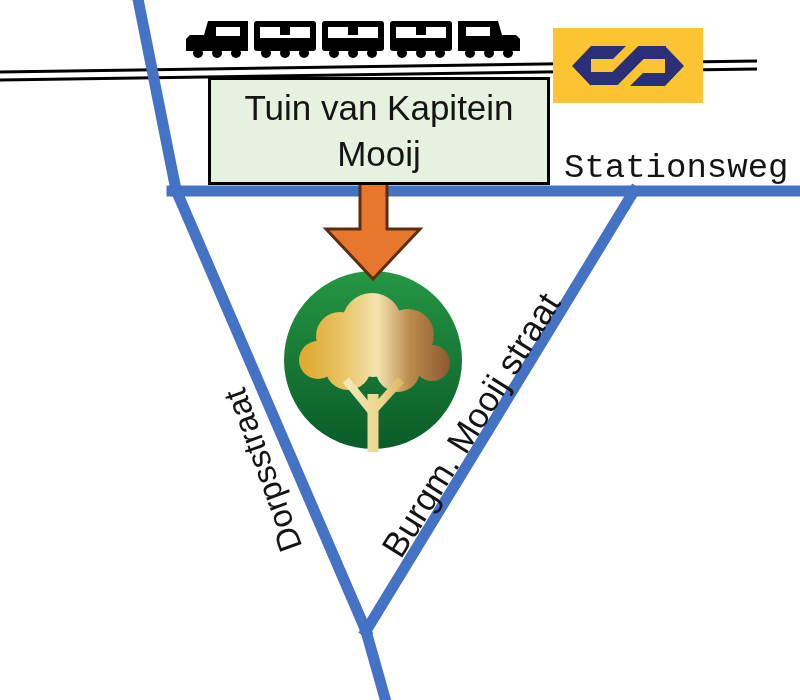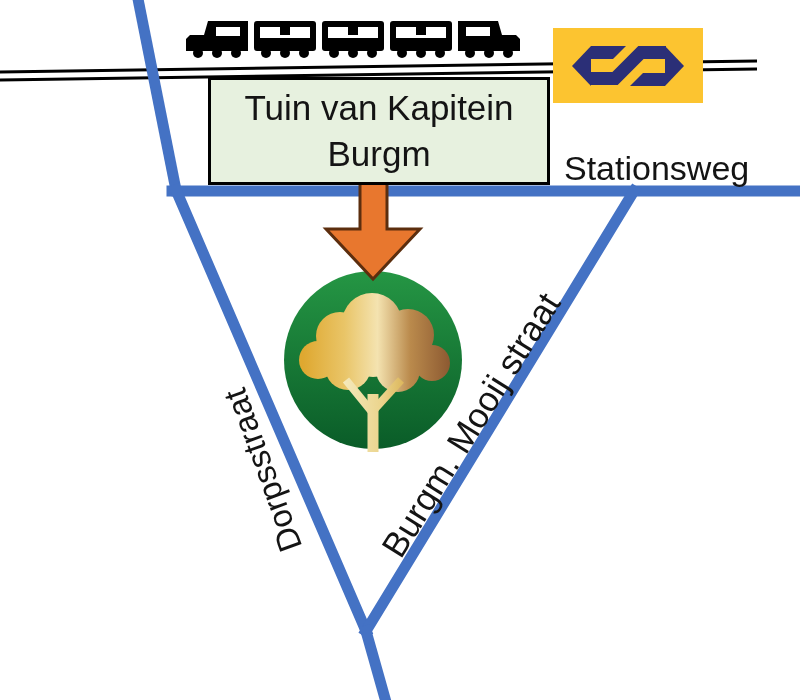--- a/index.html
+++ b/index.html
@@ -8,21 +8,21 @@
     font-family:"Liberation Sans", sans-serif;color:#141414;
   }
   .layer{position:absolute;left:0;top:0;display:block;}
   .venue-box{
     position:absolute;left:208px;top:77px;width:342px;height:108px;
     background:#E7F1DF;border:3px solid #000;box-sizing:border-box;
     display:flex;align-items:center;justify-content:center;text-align:center;
     font-size:35px;line-height:1.32;padding:0 12px;
   }
   .street-label{position:absolute;white-space:nowrap;color:#141414;}
-  .stationsweg{left:564px;top:149px;font-size:34px;}
+  .stationsweg{left:564px;top:149px;font-size:34px;font-family:Liberation Mono, monospace;}
   .dorpsstraat{
     left:263px;top:470px;font-size:33px;
     transform:translate(-50%,-50%) rotate(-110deg);transform-origin:center;
   }
   .burgm{
     left:471px;top:425px;font-size:35px;
     transform:translate(-50%,-50%) rotate(-58deg);transform-origin:center;
   }
 </style>
 </head>
@@ -132,20 +132,20 @@
         <path d="M373,452 L373,394" stroke-width="11" fill="none"></path>
         <path d="M372,412 L346,380" stroke-width="8" fill="none"></path>
         <path d="M372,412 L401,380" stroke-width="8" fill="none"></path>
       </g>
     </g>
 
     <polygon points="360,183 387,183 387,229 420,229 373,279 326,229 360,229" fill="#E8772E" stroke="#5C2E0E" stroke-width="3" stroke-linejoin="miter"></polygon>
   </svg>
 
   <div class="venue-box">
-    <span>Tuin van Kapitein Burgm</span>
+    <span>Tuin van Kapitein Mooij</span>
   </div>
 
   <div class="street-label stationsweg">Stationsweg</div>
   <div class="street-label dorpsstraat">Dorpsstraat</div>
   <div class="street-label burgm">Burgm. Mooij straat</div>
 
 </div>
 
 </body></html>

